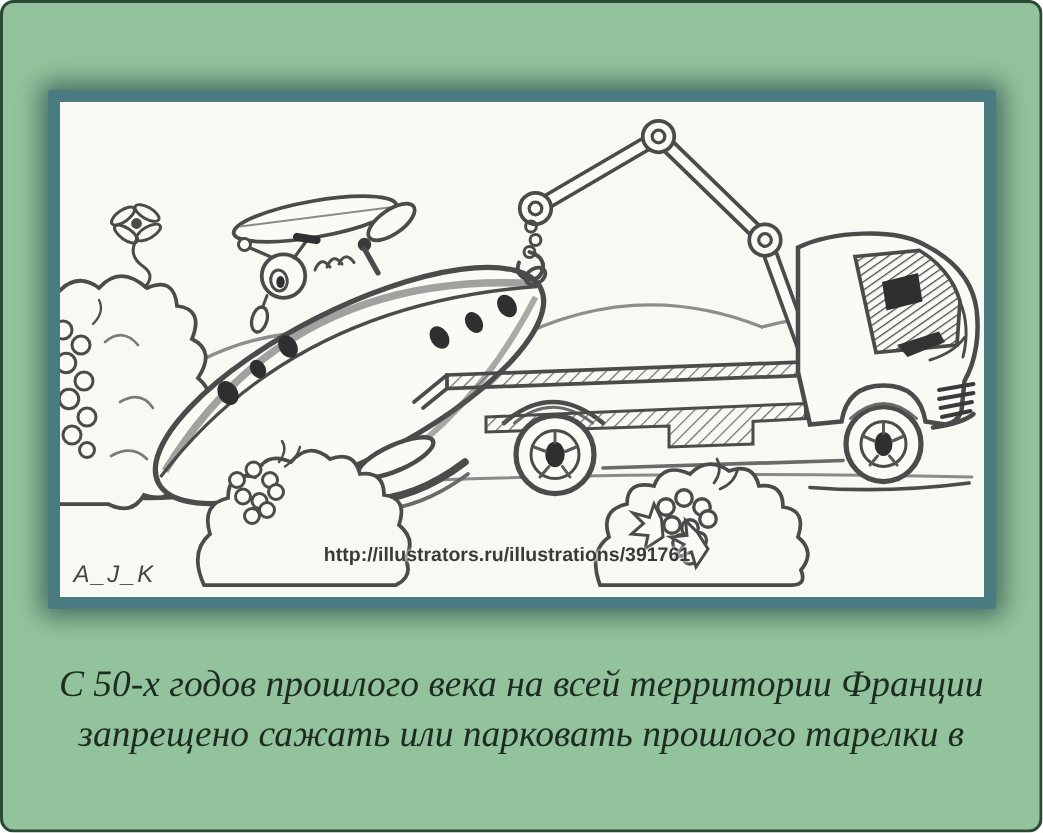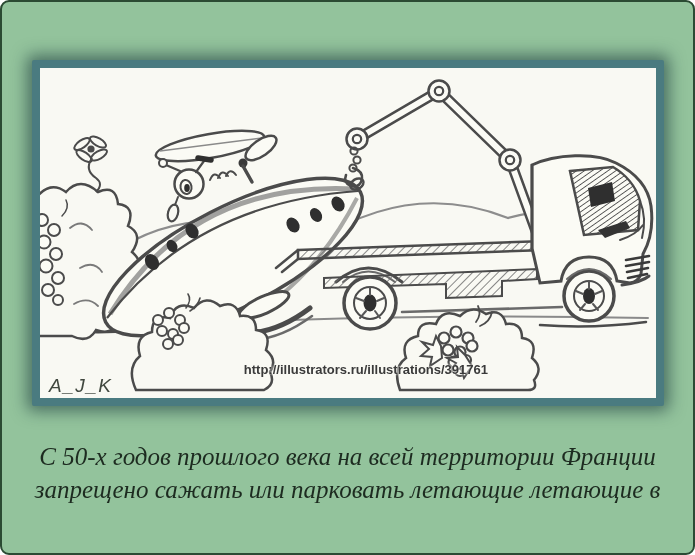--- a/index.html
+++ b/index.html
@@ -10,25 +10,25 @@
   }
   .panel{
     position:absolute;left:30px;top:58px;width:632px;height:346px;box-sizing:border-box;
     background:#f9f9f3;border:8px solid #4a7b80;border-radius:2px;
     box-shadow:0 0 16px 5px rgba(23,54,58,.6);
     overflow:hidden;
   }
   .panel svg{position:absolute;left:0;top:0;}
   .signature{
     position:absolute;left:9px;top:307px;
-    font-family:"Liberation Sans",sans-serif;font-style:italic;font-size:19px;
+    font-family:"Liberation Sans",sans-serif;font-style:italic;font-size:16px;
     color:#41483f;letter-spacing:1.5px;
   }
   .watermark{
-    position:absolute;left:148px;top:294px;width:300px;text-align:right;
+    position:absolute;left:148px;top:294px;width:300px;text-align:center;
     font-family:"Liberation Sans",sans-serif;font-weight:bold;font-size:13px;
     color:#3a3a3a;text-shadow:0 0 2px #f9f9f3,0 0 3px #f9f9f3;
     white-space:nowrap;
   }
   .caption{
     position:absolute;left:12px;right:12px;top:438px;text-align:center;
     font-family:"Liberation Serif",serif;font-style:italic;
     font-size:25px;line-height:33px;color:#1d2b20;
   }
 </style>
@@ -216,15 +216,15 @@
         <path fill="none" stroke-width="1.8" d="M 436 254 Q 442 246 438 238 M 440 258 Q 450 254 452 244"></path>
       </g>
     </svg>
 
     <div class="signature">A_J_K</div>
     <div class="watermark">http://illustrators.ru/illustrations/391761</div>
   </div>
 
   <div class="caption">
     <div>С 50-х годов прошлого века на всей территории Франции</div>
-    <div>запрещено сажать или парковать летающие летающие в</div>
+    <div>запрещено сажать или парковать прошлого тарелки в</div>
   </div>
 </div>
 
 </body></html>

